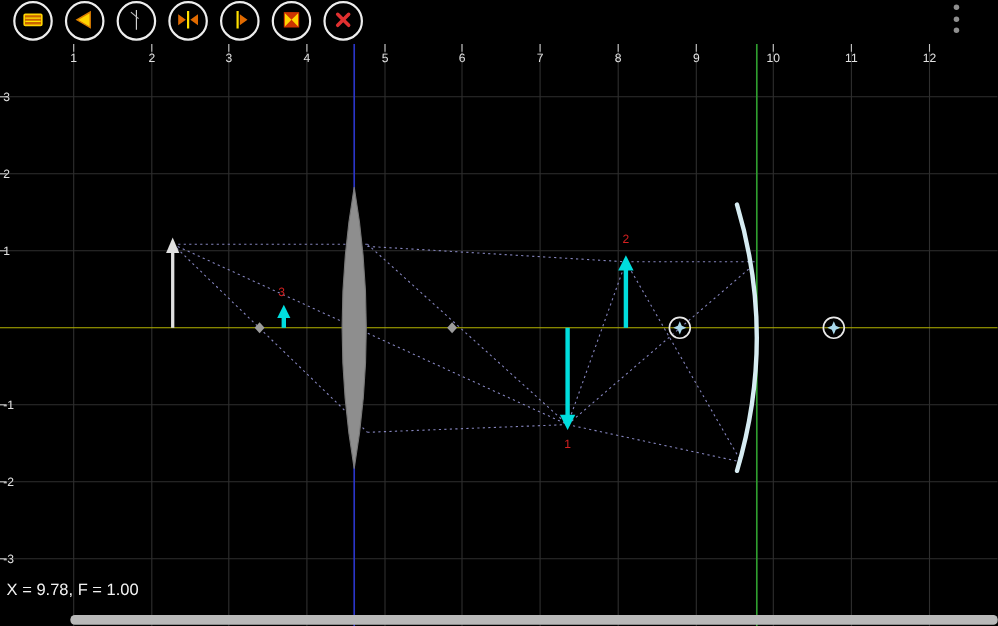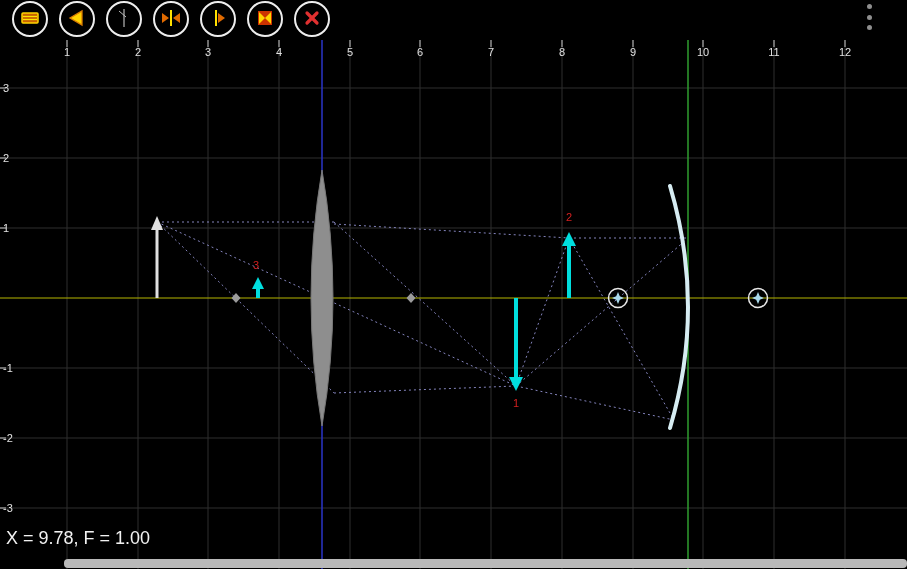--- a/index.html
+++ b/index.html
@@ -6,21 +6,21 @@
   body{width:907px;height:569px;position:relative;overflow:hidden;
        font-family:"Liberation Sans",sans-serif;}
   .scene{position:absolute;left:0;top:0;}
   .toolbar{position:absolute;left:12px;top:1px;display:flex;gap:11px;z-index:5;}
   .tool-btn{width:36px;height:36px;border-radius:50%;border:2px solid #ededed;
             background:#000;display:flex;align-items:center;justify-content:center;
             box-sizing:border-box;padding:0;cursor:pointer;}
   .kebab{position:absolute;left:863px;top:4px;width:12px;height:26px;z-index:5;
          display:flex;flex-direction:column;align-items:center;justify-content:space-between;cursor:pointer;}
   .kebab span{width:5px;height:5px;border-radius:50%;background:#8f8f8f;display:block;}
-  .status{position:absolute;left:6px;top:528px;color:#f2f2f2;font-size:18px;z-index:5;}
+  .status{position:absolute;left:6px;top:528px;color:#f2f2f2;font-size:15px;z-index:5;}
   .hscroll{position:absolute;left:64px;top:559px;width:843px;height:9px;
            background:#b9b9b9;border-radius:4px;z-index:5;}
 </style>
 </head>
 <body>
 
 <div class="toolbar">
   <button class="tool-btn">
     <span>
       <svg width="20" height="20">

